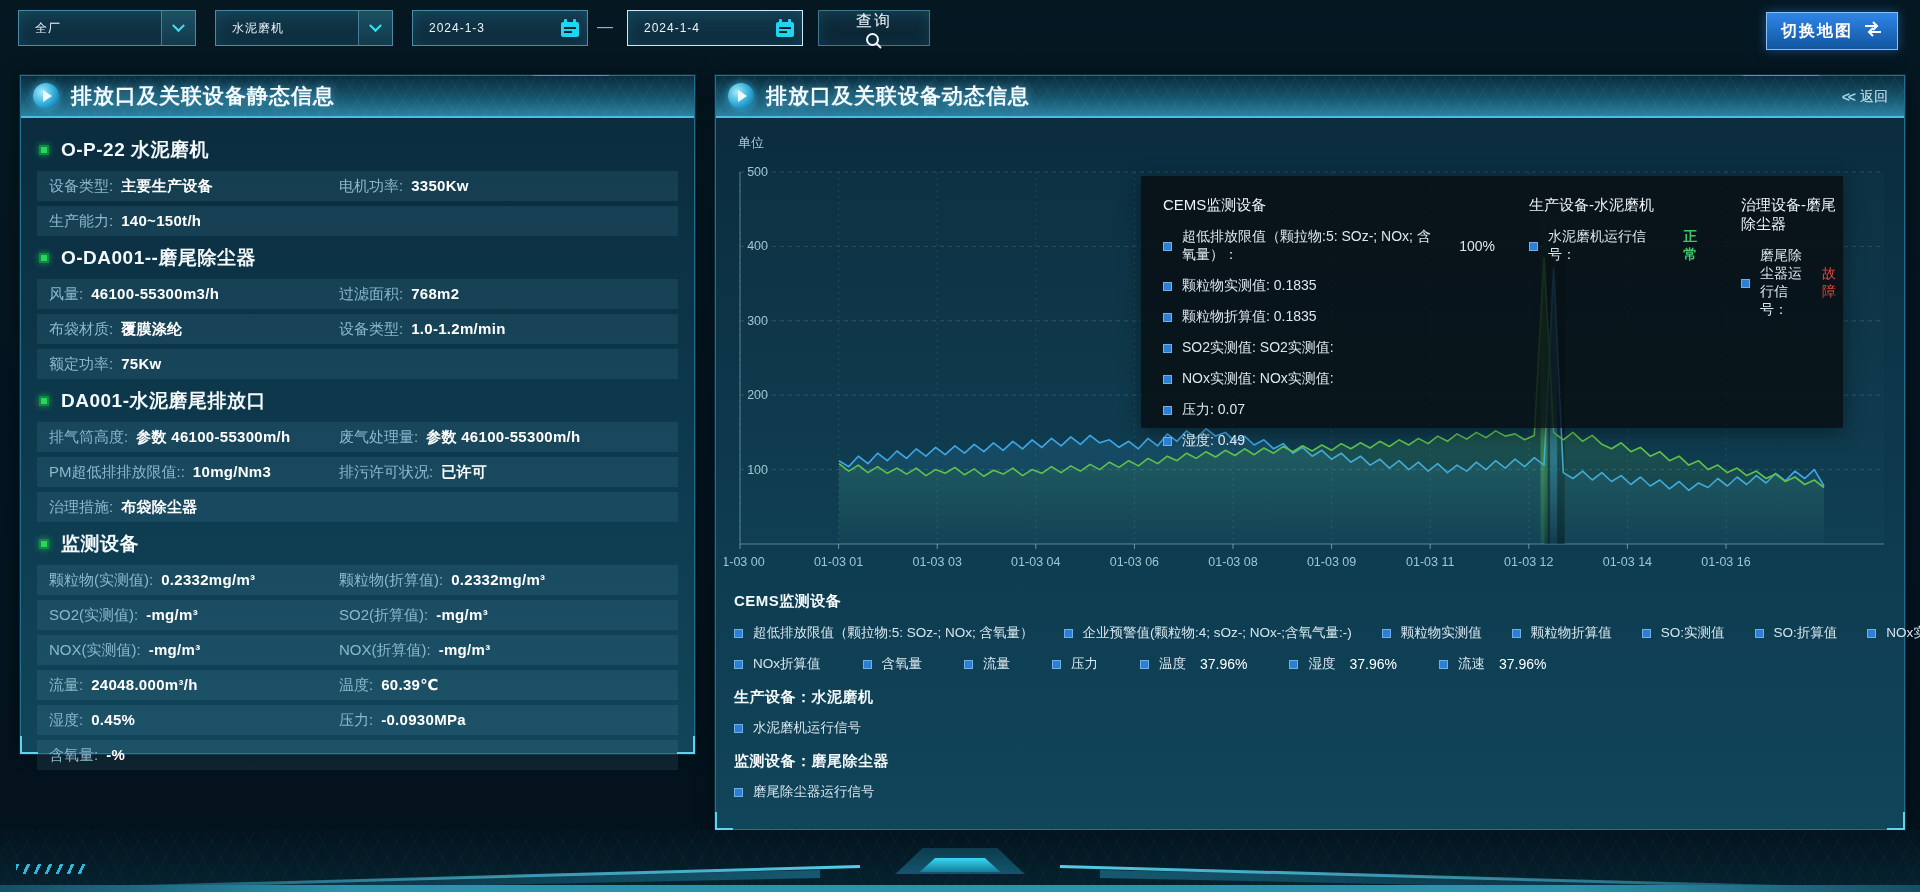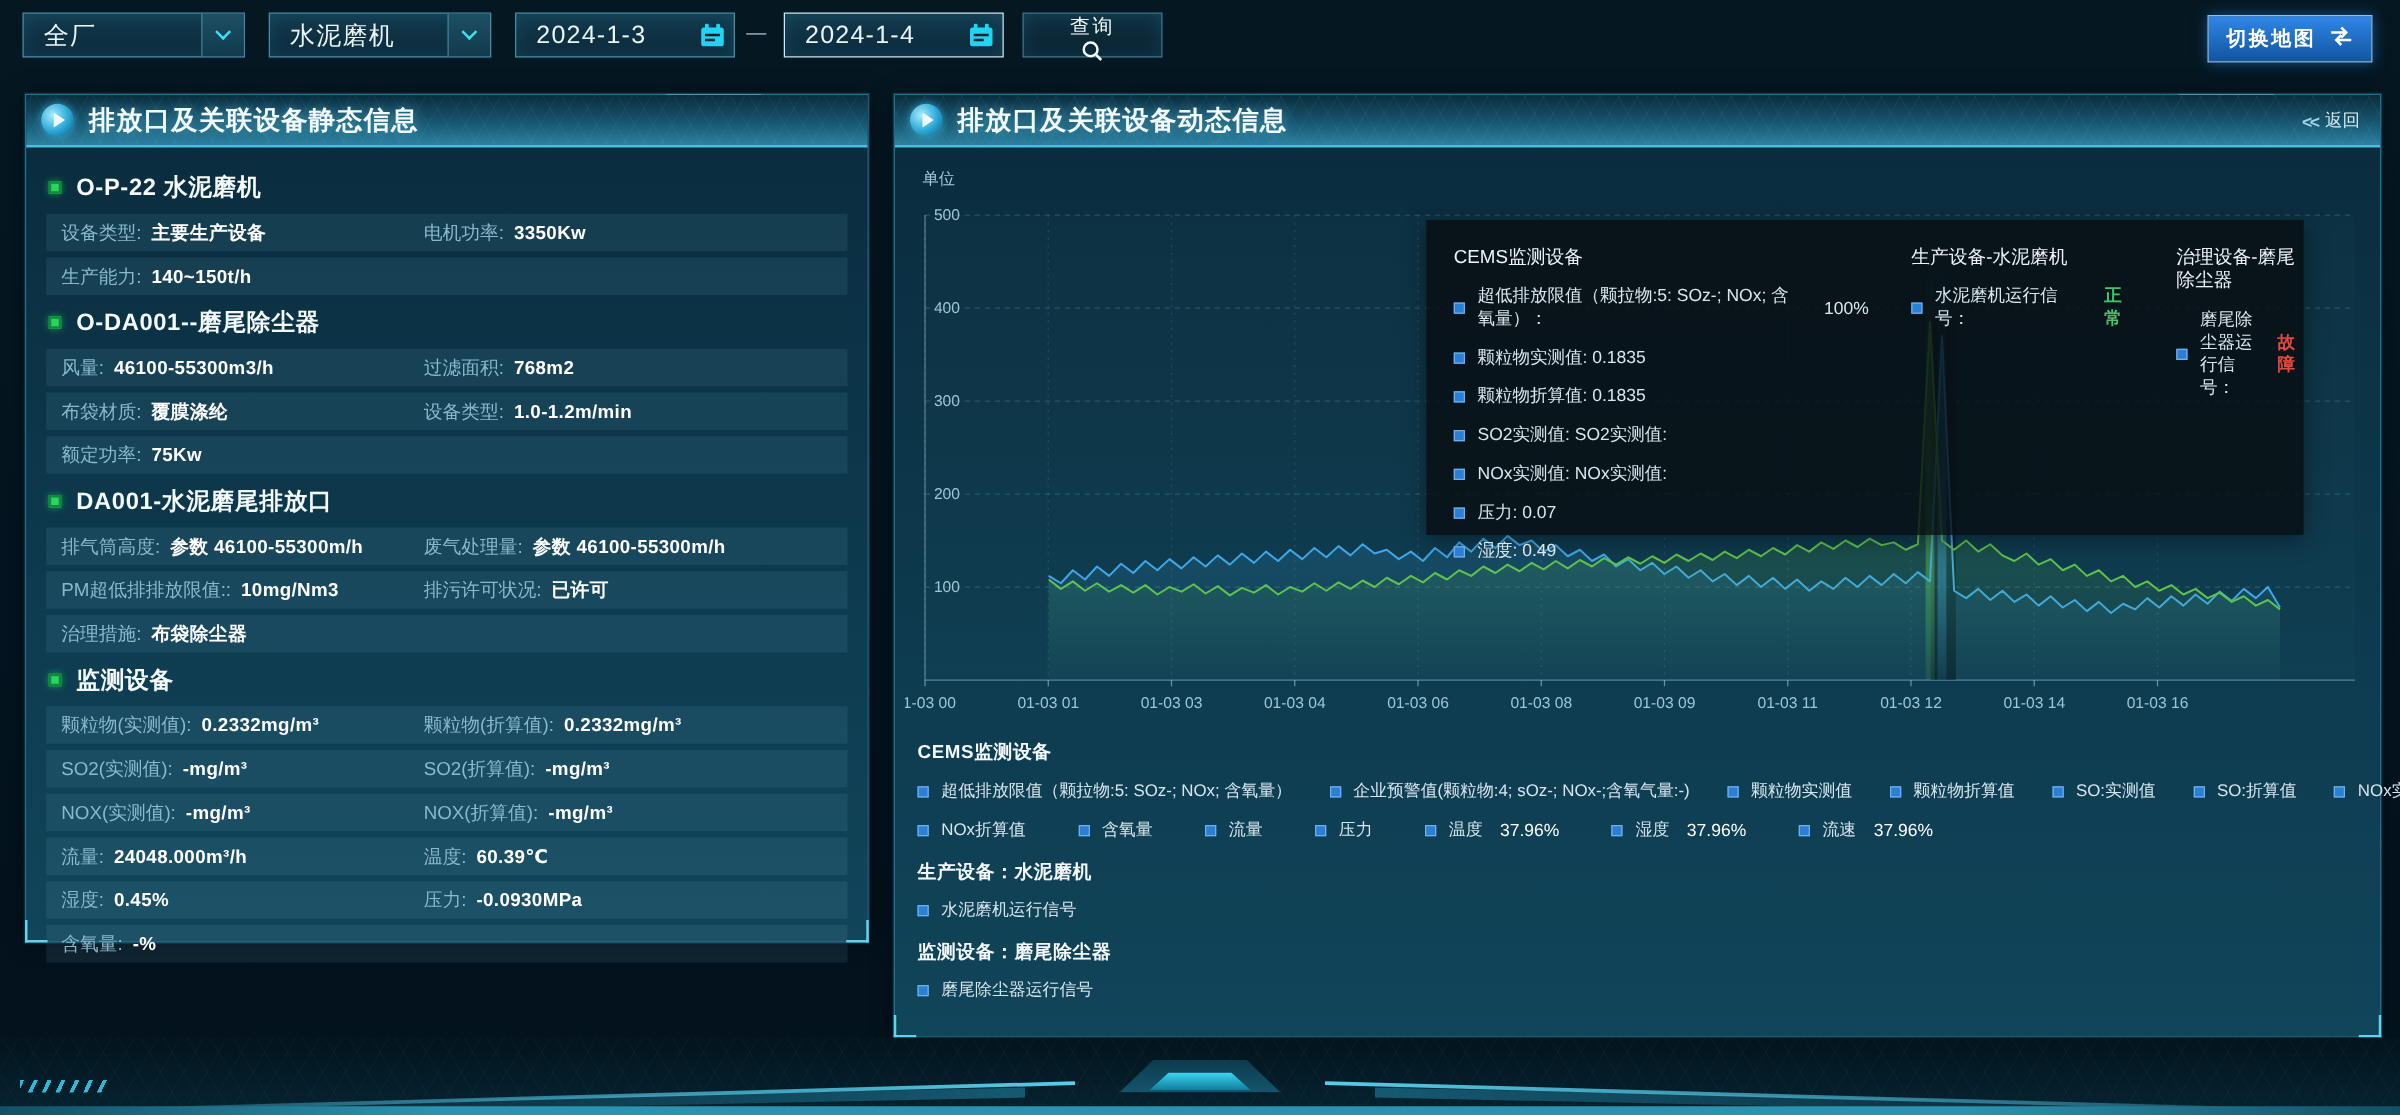--- a/index.html
+++ b/index.html
@@ -6,21 +6,21 @@
   *{box-sizing:border-box;}
   .stage{position:relative;width:1920px;height:892px;overflow:hidden;
     font-family:"Liberation Sans","DejaVu Sans",sans-serif;
     background:linear-gradient(180deg,#051822 0%,#041420 55%,#03121c 100%);color:#dfeef5;}
 
   
   .topbar{position:absolute;left:0;top:0;width:100%;height:58px;}
   .ctrl{position:absolute;top:10px;height:36px;display:flex;align-items:center;
     background:linear-gradient(180deg,#123a4d 0%,#0c2a3a 100%);
     border:1px solid rgba(96,168,198,.75);box-shadow:inset 0 0 14px rgba(40,140,180,.22);}
-  .ctrl-text{padding-left:16px;font-size:20px;color:#eaf5fa;letter-spacing:1px;flex:1;}
+  .ctrl-text{padding-left:16px;font-size:12px;color:#eaf5fa;letter-spacing:1px;flex:1;}
   .sel1{left:18px;width:178px;}
   .sel2{left:215px;width:178px;}
   .chev-box{width:34px;height:34px;display:flex;align-items:center;justify-content:center;
     background:linear-gradient(180deg,#1d5064 0%,#123a4c 100%);border-left:1px solid rgba(96,168,198,.6);}
   .chev{width:9px;height:9px;border-right:2px solid #39e2f4;border-bottom:2px solid #39e2f4;
     transform:rotate(45deg) translate(-2px,-2px);}
   .date1{left:412px;width:176px;}
   .date2{left:627px;width:176px;border-color:#cfe9f4;}
   .date-sep{position:absolute;left:597px;top:18px;color:#9db8c4;font-size:16px;}
   .cal{width:34px;height:34px;display:flex;align-items:center;justify-content:center;}
@@ -81,21 +81,21 @@
   .tooltip{position:absolute;left:425px;top:100px;width:702px;height:252px;padding:16px 22px;
     background:rgba(7,13,17,.82);display:flex;gap:34px;box-shadow:0 4px 18px rgba(0,0,0,.4);}
   .tt-col1{width:332px;flex:0 0 auto;}
   .tt-col2{width:178px;flex:0 0 auto;}
   .tt-title{font-size:15px;color:#eef4f8;margin:4px 0 4px 0;}
   .tt-item{display:flex;align-items:center;margin-top:13px;font-size:14px;color:#dbe7ed;}
   .tt-item .gap{width:34px;}
   .lg-marker{width:9px;height:9px;flex:0 0 auto;margin-right:10px;background:#2b80d6;
     border:1px solid #6fb0e8;}
   .status-ok{font-weight:bold;}
-  .status-fault{font-weight:bold;}
+  .status-fault{font-weight:normal;}
 
   
   .legend-block{position:absolute;left:18px;top:516px;width:1158px;}
   .lg-title{font-size:15px;font-weight:bold;color:#f4f9fc;letter-spacing:.5px;}
   .lg-row{display:flex;align-items:center;margin-top:13px;gap:30px;white-space:nowrap;}
   .lg-row2{gap:42px;}
   .lg-item{display:flex;align-items:center;font-size:13.5px;color:#d7e6ee;cursor:pointer;}
   .lg-val{font-size:14px;color:#ffffff;margin-left:14px;font-weight:normal;}
   .prod-block{position:absolute;left:18px;top:612px;}
   .mon-block{position:absolute;left:18px;top:676px;}

